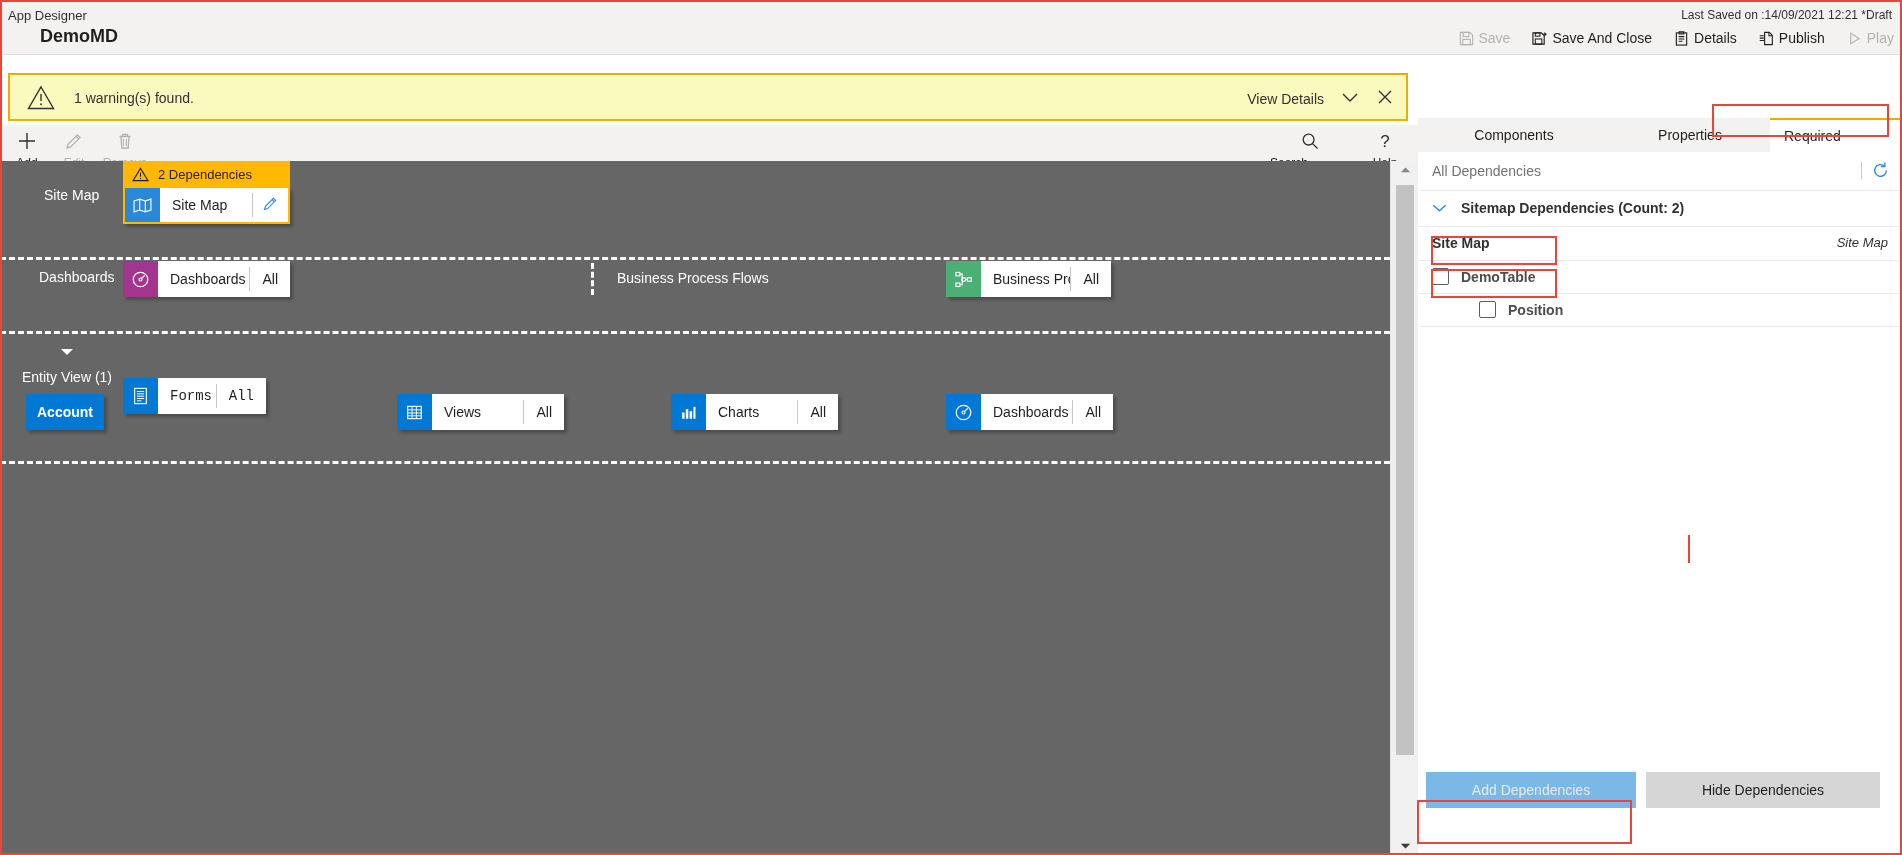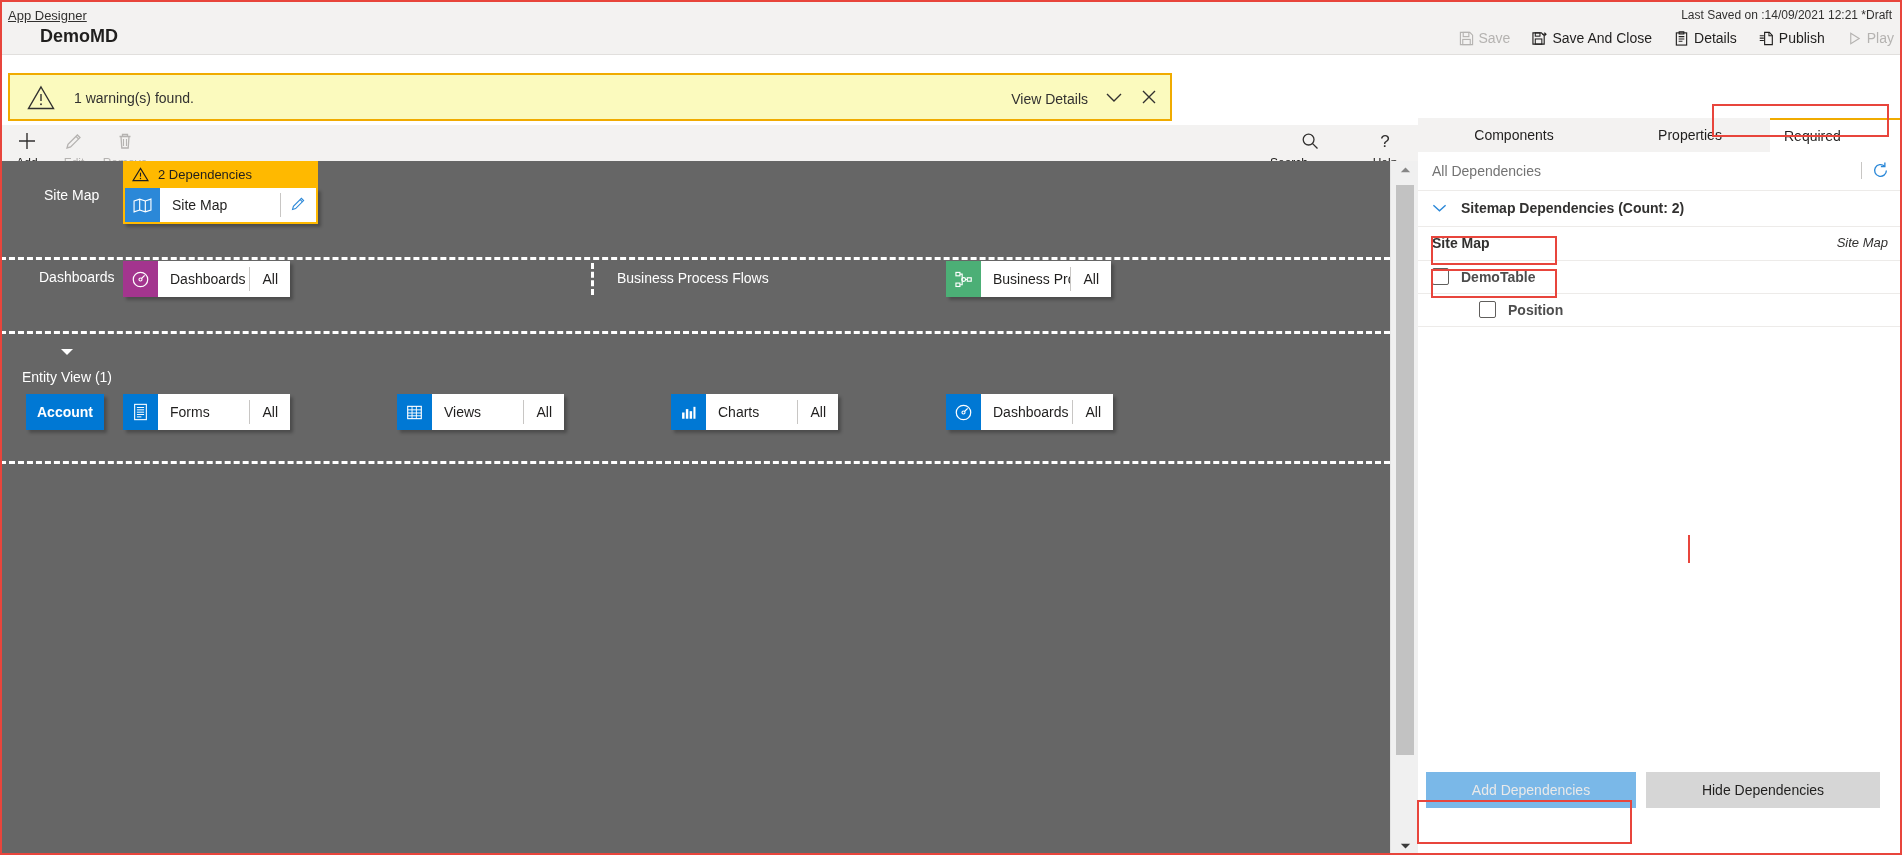--- a/index.html
+++ b/index.html
@@ -14,21 +14,21 @@
   }
   
   .header{
     position:absolute;left:0;top:0;width:1902px;height:55px;
     background:#f3f2f1;
     border-bottom:1px solid #e1dfdd;
     box-sizing:border-box;
   }
   .app-label{
     position:absolute;left:8px;top:8px;
-    font-size:13px;color:#323130;text-decoration:underline;
+    font-size:13px;color:#323130;
   }
   .app-title{
     position:absolute;left:8px;top:26px;
     font-size:18px;font-weight:bold;color:#201f1e;margin-left:32px;
   }
   .lastsaved{
     position:absolute;right:10px;top:8px;
     font-size:12px;color:#323130;
   }
   .cmdbar-right{
@@ -37,21 +37,21 @@
   }
   .cmd{
     display:flex;align-items:center;gap:5px;
     font-size:14px;color:#201f1e;cursor:pointer;
     padding:2px 2px;
   }
   .cmd.disabled{color:#b5b3b1;cursor:default;}
   .cmd svg{display:block;}
   
   .warnbar{
-    position:absolute;left:8px;top:73px;width:1164px;height:48px;
+    position:absolute;left:8px;top:73px;width:1400px;height:48px;
     background:#fbfabe;border:2px solid #f0ab00;
     box-sizing:border-box;
   }
   .warn-icon{
     position:absolute;left:17px;top:10px;
   }
   .warn-text{
     position:absolute;left:64px;top:15px;
     font-size:14px;color:#323130;
   }
@@ -106,21 +106,21 @@
     padding-left:12px;font-size:14px;color:#201f1e;
     white-space:nowrap;overflow:hidden;
   }
   .tile .tall{
     flex:0 0 auto;display:flex;align-items:center;justify-content:center;
     padding:0 12px;font-size:14px;color:#201f1e;
     border-left:1px solid #c8c6c4;margin:6px 0;
   }
   
   .sitemap-wrap{
-    position:absolute;left:123px;top:-1px;width:195px;
+    position:absolute;left:123px;top:-1px;width:167px;
     box-sizing:border-box;
   }
   .dep-banner{
     height:28px;background:#ffb900;
     display:flex;align-items:center;
     font-size:13px;color:#201f1e;
   }
   .dep-banner .dicon{
     width:35px;flex:0 0 35px;display:flex;align-items:center;justify-content:center;
   }
@@ -462,21 +462,21 @@
           <path d="M1 2h12l-6 6z" fill="#ffffff"></path>
         </svg>
     </span>
     <span>Entity View (1)</span>
   </div>
 
   <div class="entity-pill" style="left:26px;top:233px;">
     <span>Account</span>
   </div>
 
-  <div class="tile" style="left:123px;top:233px;width:167px;">
+  <div class="tile" style="left:123px;top:217px;width:143px;font-family:Liberation Mono, monospace;">
     <div class="ticon" style="background:#0078d4;">
       <svg width="17" height="18" viewBox="0 0 18 20">
           <rect x="2.5" y="1.5" width="13" height="17" fill="none" stroke="#fff" stroke-width="1.2"></rect>
           <path d="M5 5h8M5 7.6h8M5 10.2h8M5 12.8h8M5 15.4h5" stroke="#fff" stroke-width="1.1"></path>
         </svg>
     </div>
     <div class="tname">Forms</div>
     <div class="tall">All</div>
   </div>
 

